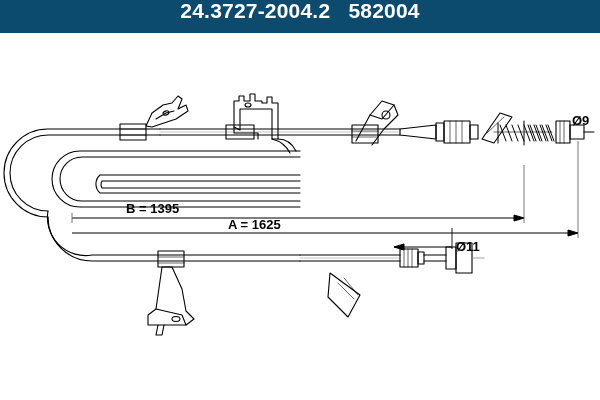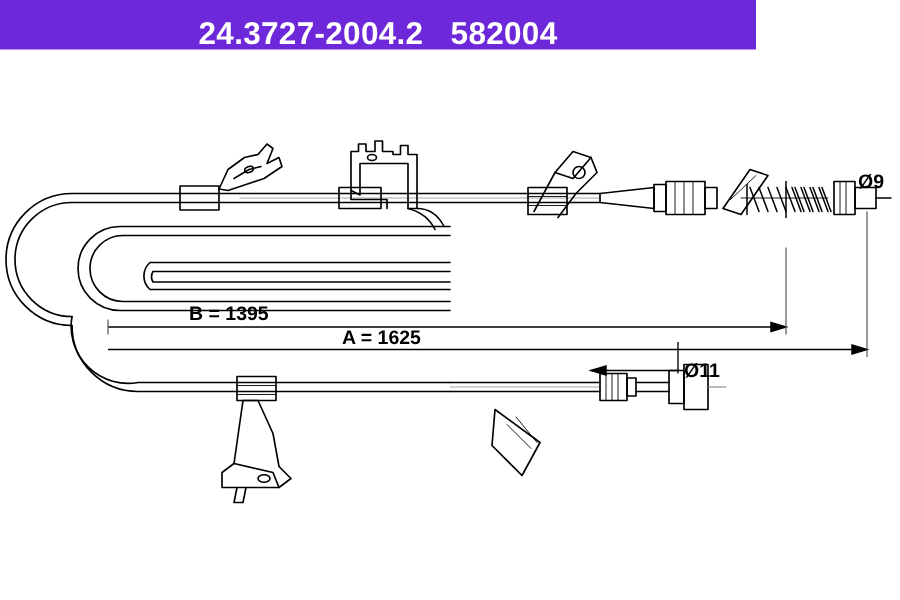--- a/index.html
+++ b/index.html
@@ -12,25 +12,25 @@
     width: 600px;
     height: 400px;
     background: #ffffff;
     font-family: "Liberation Sans", sans-serif;
     overflow: hidden;
   }
   #header-banner {
     position: absolute;
     left: 0;
     top: 0;
-    width: 504px;
+    width: 600px;
     height: 33px;
-    background: #6d28d9;
+    background: #0c4a6e;
     display: flex;
-    align-items: flex-end;
+    align-items: flex-start;
     justify-content: center;
   }
   #header-banner .htext {
     color: #ffffff;
     font-size: 21px;
     font-weight: bold;
     letter-spacing: 0.2px;
     white-space: pre;
     line-height: 1;
   }

